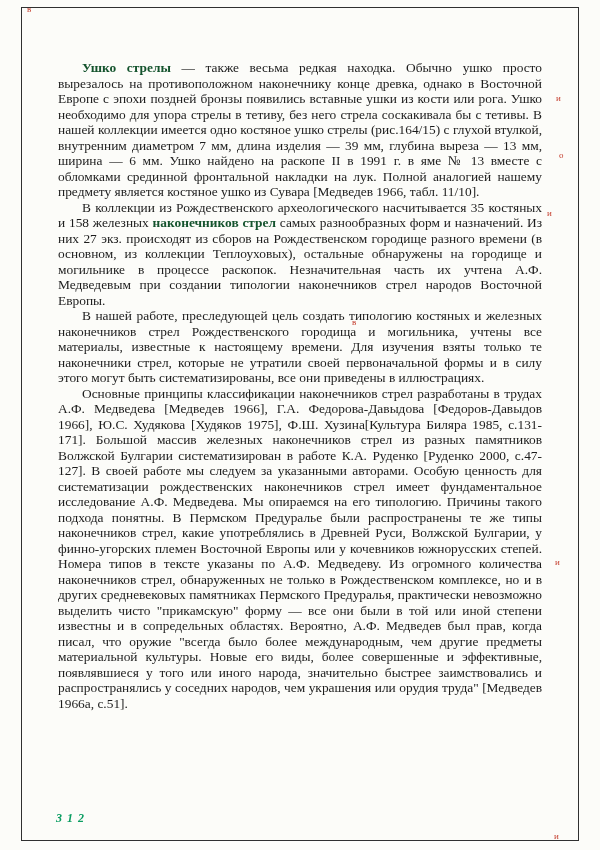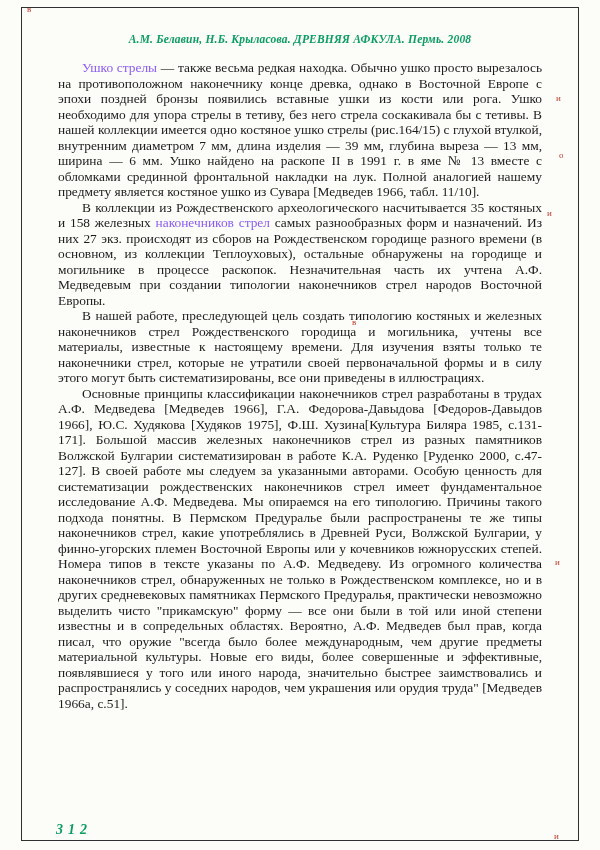--- a/index.html
+++ b/index.html
@@ -34,45 +34,44 @@
     position: absolute;
     top: 60px; left: 58px;
     width: 484px;
     text-align: justify;
     font-size: 13.4px;
     line-height: 15.5px;
     color: #1c1c1c;
   }
   .para { margin: 0; text-indent: 24px; }
   .para.no-indent { text-indent: 0; }
-  .para b { font-weight: normal; color: #8b5cf6; }
+  .para b { font-weight: bold; color: #14532d; }
   .page-number {
     position: absolute;
-    left: 56px; bottom: 12px;
+    left: 56px; bottom: 24px;
     color: #0a9d62;
     font-weight: bold;
     font-style: italic;
-    font-size: 14px;
+    font-size: 12px;
     letter-spacing: 5px;
     font-family: Liberation Serif, serif;
   }
   .artifact {
     position: absolute;
     color: #c43c2c;
     font-size: 9px;
     line-height: 9px;
   }
 </style>
 </head>
 <body>
 
 <div class="page">
   <div class="border-frame"></div>
 
-  <div class="running-header">А.М. Белавин, Н.Б. Крыласова. ДРЕВНЯЯ АФКУЛА. Пермь. 2008</div>
 
   <div class="text-body">
       <p class="para"><b>Ушко стрелы</b><span> — также весьма редкая находка. Обычно ушко просто вырезалось на противоположном наконечнику конце древка, однако в Восточной Европе с эпохи поздней бронзы появились вставные ушки из кости или рога. Ушко необходимо для упора стрелы в тетиву, без него стрела соскакивала бы с тетивы. В нашей коллекции имеется одно костяное ушко стрелы (рис.164/15) с глухой втулкой, внутренним диаметром 7 мм, длина изделия — 39 мм, глубина выреза — 13 мм, ширина — 6 мм. Ушко найдено на раскопе II в 1991 г. в яме № 13 вместе с обломками срединной фронтальной накладки на лук. Полной аналогией нашему предмету является костяное ушко из Сувара [Медведев 1966, табл. 11/10].</span></p>
       <p class="para"><span>В коллекции из Рождественского археологического насчитывается 35 костяных и 158 железных </span><b>наконечников стрел</b><span> самых разнообразных форм и назначений. Из них 27 экз. происходят из сборов на Рождественском городище разного времени (в основном, из коллекции Теплоуховых), остальные обнаружены на городище и могильнике в процессе раскопок. Незначительная часть их учтена А.Ф. Медведевым при создании типологии наконечников стрел народов Восточной Европы.</span></p>
       <p class="para"><span>В нашей работе, преследующей цель создать типологию костяных и железных наконечников стрел Рождественского городища и могильника, учтены все материалы, известные к настоящему времени. Для изучения взяты только те наконечники стрел, которые не утратили своей первоначальной формы и в силу этого могут быть систематизированы, все они приведены в иллюстрациях.</span></p>
       <p class="para"><span>Основные принципы классификации наконечников стрел разработаны в трудах А.Ф. Медведева [Медведев 1966], Г.А. Федорова-Давыдова [Федоров-Давыдов 1966], Ю.С. Худякова [Худяков 1975], Ф.Ш. Хузина[Культура Биляра 1985, с.131-171]. Большой массив железных наконечников стрел из разных памятников Волжской Булгарии систематизирован в работе К.А. Руденко [Руденко 2000, с.47-127]. В своей работе мы следуем за указанными авторами. Особую ценность для систематизации рождественских наконечников стрел имеет фундаментальное исследование А.Ф. Медведева. Мы опираемся на его типологию. Причины такого подхода понятны. В Пермском Предуралье были распространены те же типы наконечников стрел, какие употреблялись в Древней Руси, Волжской Булгарии, у финно-угорских племен Восточной Европы или у кочевников южнорусских степей. Номера типов в тексте указаны по А.Ф. Медведеву. Из огромного количества наконечников стрел, обнаруженных не только в Рождественском комплексе, но и в других средневековых памятниках Пермского Предуралья, практически невозможно выделить чисто "прикамскую" форму — все они были в той или иной степени известны и в сопредельных областях. Вероятно, А.Ф. Медведев был прав, когда писал, что оружие "всегда было более международным, чем другие предметы материальной культуры. Новые его виды, более совершенные и эффективные, появлявшиеся у того или иного народа, значительно быстрее заимствовались и распространялись у соседних народов, чем украшения или орудия труда" [Медведев 1966а, с.51].</span></p>
     </div>
 
   <div class="page-number">312</div>
 

